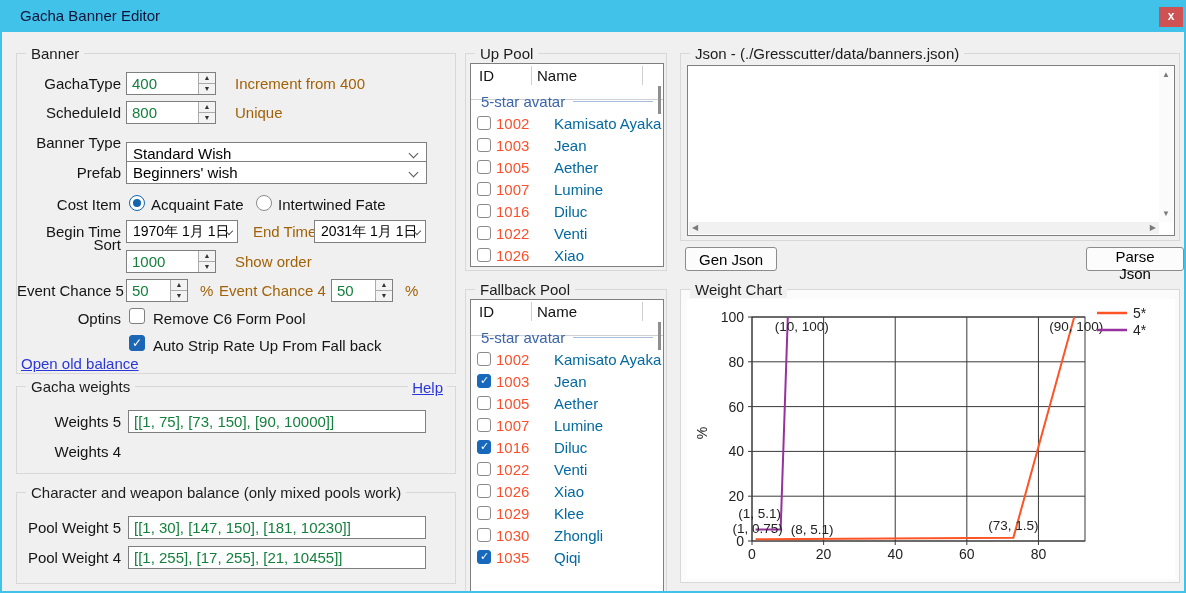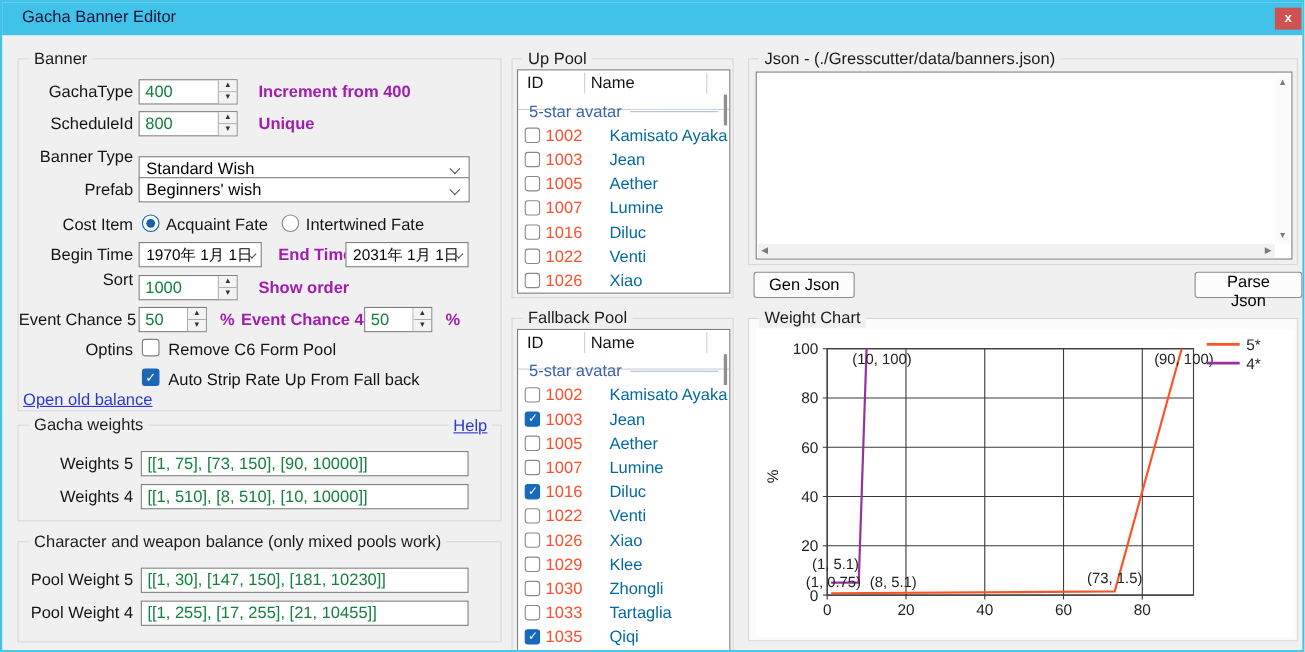--- a/index.html
+++ b/index.html
@@ -7,21 +7,21 @@
   .win { position:relative; width:1186px; height:593px; background:#f0f0f0;
          border:2px solid #41c2e9; overflow:hidden; }
   .titlebar { position:absolute; top:-2px; left:-2px; width:1186px; height:32px; background:#41c2e9; }
   .title { position:absolute; left:20px; top:7px; font-size:15px; color:#13133a; }
   .closebtn { position:absolute; right:3px; top:7px; width:24px; height:20px; background:#cf5252;
               color:#fff; font-size:12px; font-weight:bold; text-align:center; line-height:19px; cursor:default; }
   .grp { position:absolute; border:1px solid #d8d8d8; }
   .glabel { position:absolute; top:-9px; left:9px; background:#f0f0f0; padding:0 5px;
             font-size:15px; color:#1c1c1c; white-space:nowrap; }
   .flabel { position:absolute; font-size:15px; color:#141414; text-align:right; white-space:nowrap; }
-  .hint { position:absolute; font-size:15px; color:#a21caf; white-space:nowrap;font-weight:bold; }
+  .hint { position:absolute; font-size:15px; color:#a16207; white-space:nowrap; }
   .tin { position:absolute; height:23px; border:1px solid #7f7f7f; background:#fff;
          font-family:inherit; font-size:15px; padding:1px 5px; color:#15803d; }
   .spin { position:absolute; width:17px; display:flex; flex-direction:column; border-left:1px solid #ababab; }
   .spin span { flex:1; background:#f3f3f3; color:#333; font-size:7px; text-align:center; line-height:10px; }
   .spin span:first-child { border-bottom:1px solid #ababab; }
   .combo { position:absolute; height:23px; border:1px solid #7f7f7f; background:#fff;
            font-size:15px; padding:2px 22px 0 6px; color:#000; white-space:nowrap; overflow:hidden; }
   .chev { position:absolute; right:9px; top:7px; width:7px; height:7px;
           border-right:1.5px solid #555; border-bottom:1.5px solid #555; transform:rotate(45deg); }
   .radio { position:absolute; width:16px; height:16px; border-radius:50%; border:1px solid #8a8a8a; background:#fff; }
@@ -112,21 +112,21 @@
     <div class="combo" style="left:109px;top:166px;width:112px;font-size:14px;padding-right:16px;">
       <span>1970年 1月 1日</span>
       <span class="chev" style="right:5px;width:6px;height:6px;"></span>
     </div>
     <span class="hint" style="left:236px;top:169px;">End Time</span>
     <div class="combo" style="left:297px;top:166px;width:112px;font-size:14px;padding-right:16px;">
       <span>2031年 1月 1日</span>
       <span class="chev" style="right:5px;width:6px;height:6px;"></span>
     </div>
 
-    <span class="flabel" style="left:0;top:192px;width:104px;">Sort</span>
+    <span class="flabel" style="left:0;top:182px;width:104px;">Sort</span>
     <input class="tin" style="left: 109px; top: 196px; width: 90px; padding-right: 20px;" value="1000">
     <span class="spin" style="left:181px;top:197px;height:21px;">
         <span>▲</span>
         <span>▼</span>
       </span>
     <span class="hint" style="left:218px;top:199px;">Show order</span>
 
     <span class="flabel" style="left:0;top:228px;width:104px;">Event Chance 5</span>
     <input class="tin" style="left: 109px; top: 225px; width: 62px; padding-right: 20px;" value="50">
     <span class="spin" style="left:153px;top:226px;height:21px;">
@@ -153,21 +153,20 @@
   </div>
 
   <div class="grp" style="left:14px;top:384px;width:440px;height:88px;">
     <span class="glabel">Gacha weights</span>
     <span class="lnk" style="right:8px;top:-8px;left:auto;background:#f0f0f0;padding:0 4px;">Help</span>
 
     <span class="flabel" style="left:0;top:26px;width:104px;">Weights 5</span>
     <input class="tin" style="left: 111px; top: 23px; width: 298px;" value="[[1, 75], [73, 150], [90, 10000]]">
 
     <span class="flabel" style="left:0;top:56px;width:104px;">Weights 4</span>
-    <input class="tin" style="left: 111px; top: 53px; width: 298px;" value="[[1, 510], [8, 510], [10, 10000]]">
   </div>
 
   <div class="grp" style="left:14px;top:490px;width:440px;height:92px;">
     <span class="glabel">Character and weapon balance (only mixed pools work)</span>
 
     <span class="flabel" style="left:0;top:26px;width:104px;">Pool Weight 5</span>
     <input class="tin" style="left: 111px; top: 23px; width: 298px;" value="[[1, 30], [147, 150], [181, 10230]]">
 
     <span class="flabel" style="left:0;top:56px;width:104px;">Pool Weight 4</span>
     <input class="tin" style="left: 111px; top: 53px; width: 298px;" value="[[1, 255], [17, 255], [21, 10455]]">
@@ -296,25 +295,20 @@
             <span class="lid">1029</span>
             <span class="lname">Klee</span>
           </div>
 
           <div class="lrow">
             <span class="cb"></span>
             <span class="lid">1030</span>
             <span class="lname">Zhongli</span>
           </div>
 
-          <div class="lrow">
-            <span class="cb"></span>
-            <span class="lid">1033</span>
-            <span class="lname">Tartaglia</span>
-          </div>
 
           <div class="lrow">
             <span class="cb on"></span>
             <span class="lid">1035</span>
             <span class="lname">Qiqi</span>
           </div>
         </div>
       <span class="thumb" style="right:2px;top:22px;height:28px;"></span>
     </div>
   </div>

